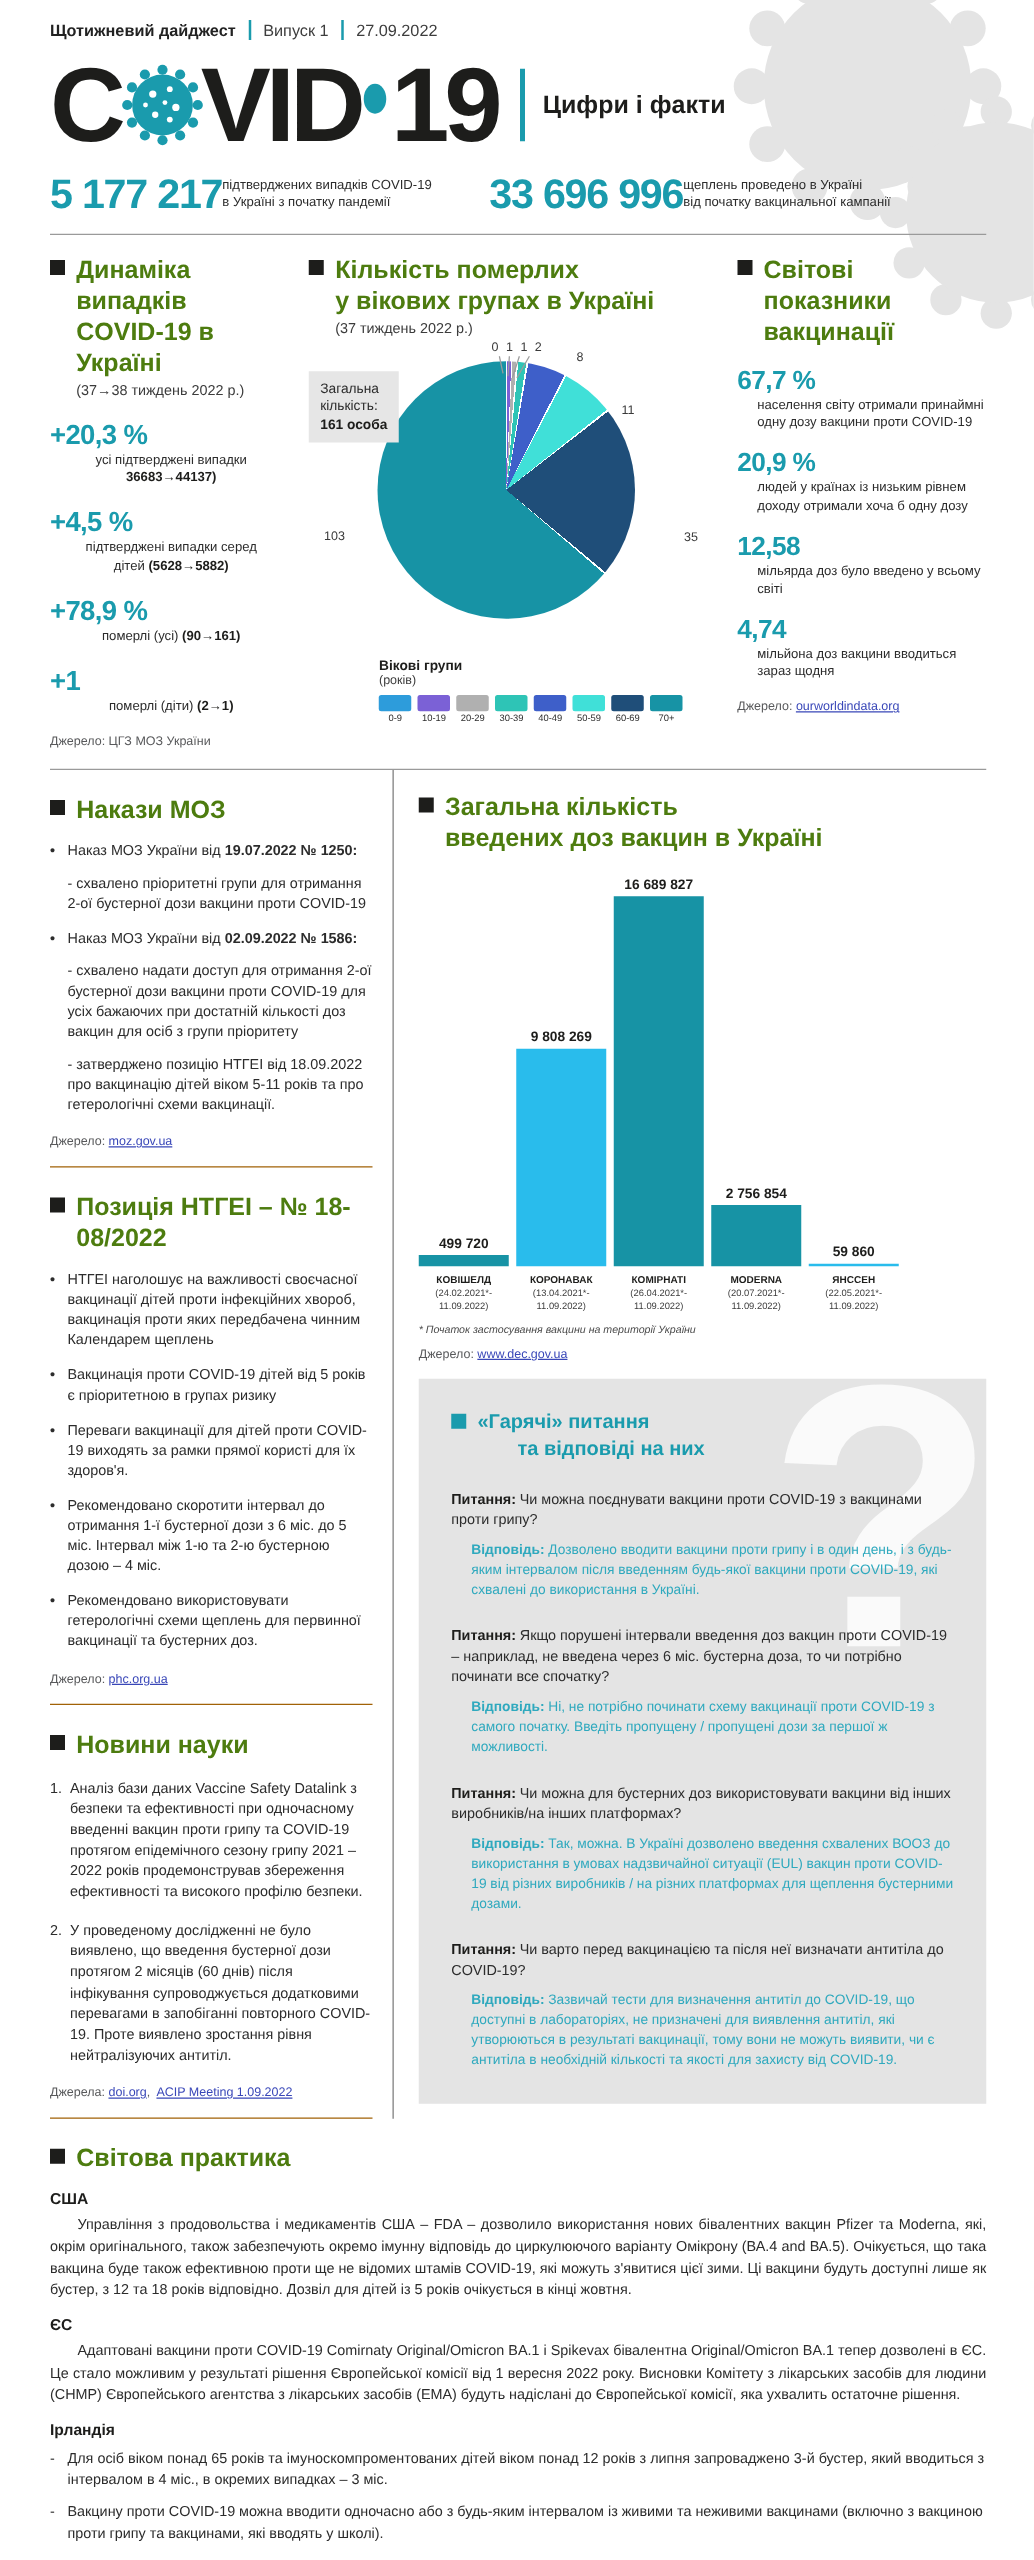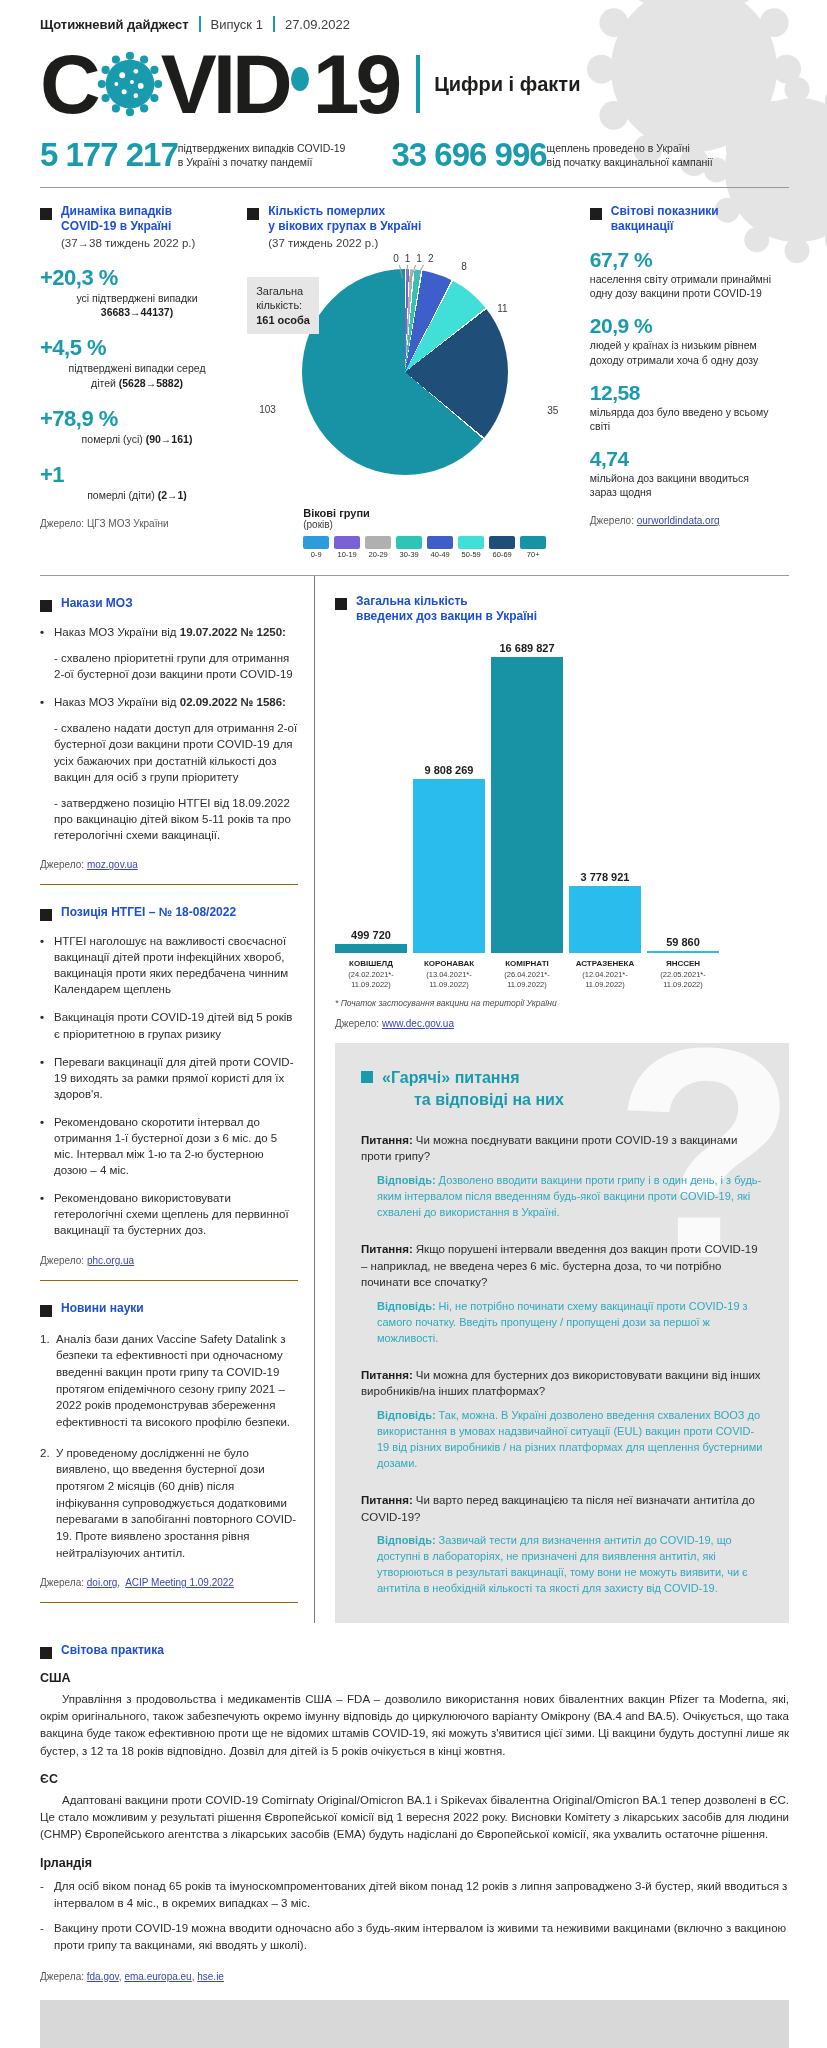--- a/index.html
+++ b/index.html
@@ -34,21 +34,21 @@
   .hr { border-top:1px solid #9a9a9a; margin-top:16px; }
 
   
   .top3 { display:flex; gap:12px; padding-top:16px; min-height:344px; }
   .col-dyn { width:196px; }
   .col-pie { width:332px; }
   .col-world { width:200px; margin-left:auto; }
   .sec-title { display:flex; }
   .sec-sq { width:12px; height:12px; background:#1d1d1b; margin:4px 9px 0 0; flex:none; }
   .sec-sq.teal { background:#1A9BAD; }
-  .sec-title-text { font-size:12px; font-weight:bold; color:#1d4ed8; line-height:1.25; }
+  .sec-title-text { font-size:20px; font-weight:bold; color:#4d7c0f; line-height:1.25; }
   .sec-sub { font-size:11.5px; color:#3c3c3c; margin:3px 0 0 21px; }
 
   .dyn-item { margin:16px 0 0 0; }
   .dyn-val { font-size:22px; font-weight:bold; color:#1A9BAD; letter-spacing:-0.5px; }
   .dyn-desc { font-size:10.5px; color:#2c2c2c; margin-left:17px; line-height:1.35; max-width:160px;text-align:center; }
   .dyn-desc b { color:#1d1d1b; }
   .src { font-size:10px; color:#58595b; margin-top:16px; }
   .src a, .link { color:#3947B8; text-decoration:underline; cursor:pointer; }
 
   
@@ -71,21 +71,21 @@
   .legend { margin:2px 0 0 56px; }
   .legend-title { font-size:11px; font-weight:bold; color:#1d1d1b; }
   .legend-sub { font-size:10px; color:#3c3c3c; }
   .legend-row { display:flex; gap:5px; margin-top:6px; }
   .lg-item { width:26px; text-align:center; }
   .lg-sw { width:26px; height:13px; border-radius:2px; }
   .lg-lb { font-size:7.5px; color:#2c2c2c; margin-top:1px; white-space:nowrap; }
 
   .world-item { margin-top:14px; }
   .world-val { font-size:21px; font-weight:bold; color:#1A9BAD; letter-spacing:-0.5px; }
-  .world-desc { font-size:10.5px; color:#2c2c2c; line-height:1.35; max-width:185px; }
+  .world-desc { font-size:10.5px; color:#2c2c2c; margin-left:16px; line-height:1.35; max-width:185px; }
 
   
   .main { display:flex; margin-top:0; }
   .main-left { width:274px; padding-right:16px; }
   .main-right { flex:1; border-left:1px solid #7c7c7c; padding-left:20px; }
   .left-sec { padding:20px 0 14px 0; border-bottom:1px solid #a16207; }
   .bullet-item { display:flex; font-size:11.5px; line-height:1.4; margin-top:12px; color:#2c2c2c; }
   .bullet-dot { flex:none; width:14px; font-weight:bold; }
   .sub-item { font-size:11.5px; line-height:1.4; margin:10px 0 0 14px; color:#2c2c2c; }
   .num-item { display:flex; font-size:11.5px; line-height:1.45; margin-top:14px; color:#2c2c2c; }
@@ -452,24 +452,24 @@
                 <div class="bar-name">КОРОНАВАК</div>
                 <div class="bar-period">(13.04.2021*- 11.09.2022)</div>
               </div>
               <div class="bar-group">
                 <div class="bar-value">16 689 827</div>
                 <div class="bar" style="height: 296px; background: rgb(23, 147, 165);"></div>
                 <div class="bar-name">КОМІРНАТІ</div>
                 <div class="bar-period">(26.04.2021*- 11.09.2022)</div>
               </div>
               <div class="bar-group">
-                <div class="bar-value">3 778 921</div>
-                <div class="bar" style="height: 67px; background: rgb(41, 188, 236);"></div>
-                <div class="bar-name">АСТРАЗЕНЕКА</div>
-                <div class="bar-period">(12.04.2021*- 11.09.2022)</div>
+                <div class="bar-value">2 756 854</div>
+                <div class="bar" style="height: 49px; background: rgb(23, 147, 165);"></div>
+                <div class="bar-name">MODERNA</div>
+                <div class="bar-period">(20.07.2021*- 11.09.2022)</div>
               </div>
               <div class="bar-group">
                 <div class="bar-value">59 860</div>
                 <div class="bar" style="height: 2px; background: rgb(41, 188, 236);"></div>
                 <div class="bar-name">ЯНССЕН</div>
                 <div class="bar-period">(22.05.2021*- 11.09.2022)</div>
               </div>
             </div>
           <div class="chart-foot">* Початок застосування вакцини на території України</div>
           <div class="src" style="margin-top:10px;"><span>Джерело:</span> <a class="link">www.dec.gov.ua</a></div>

